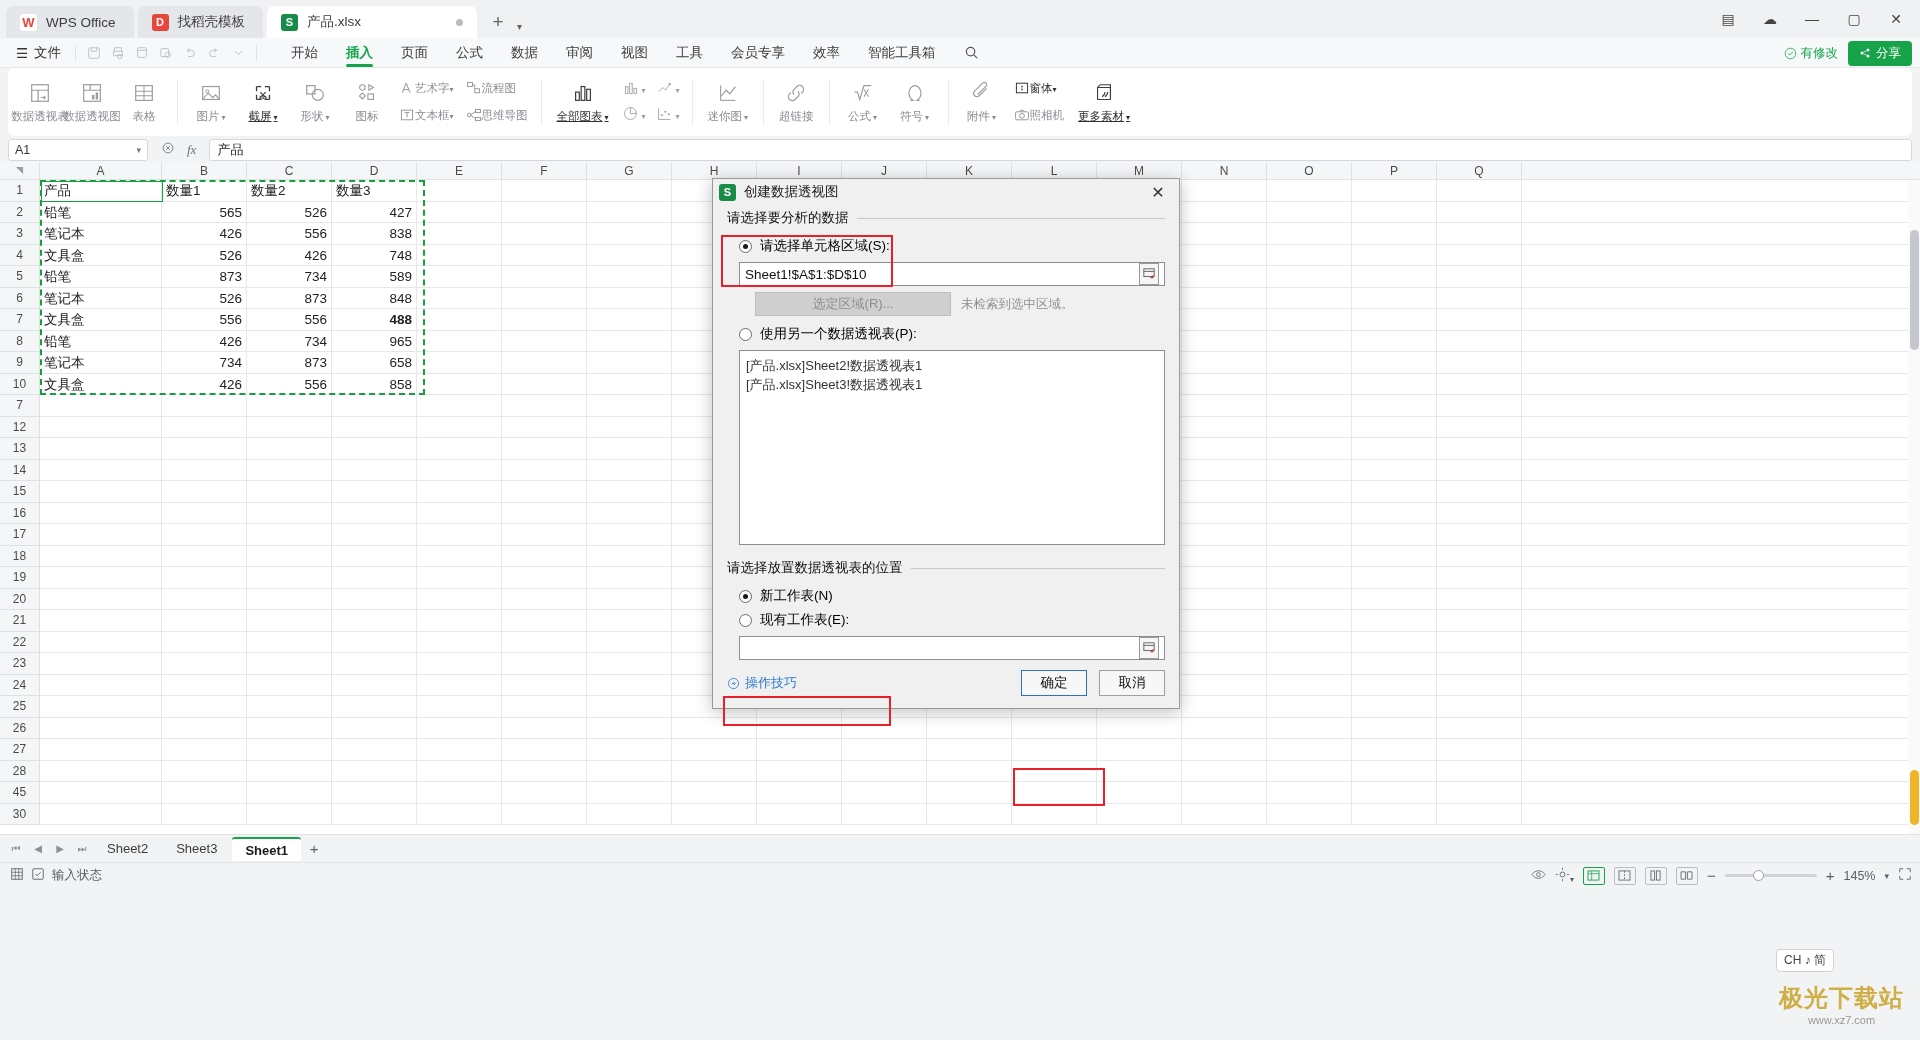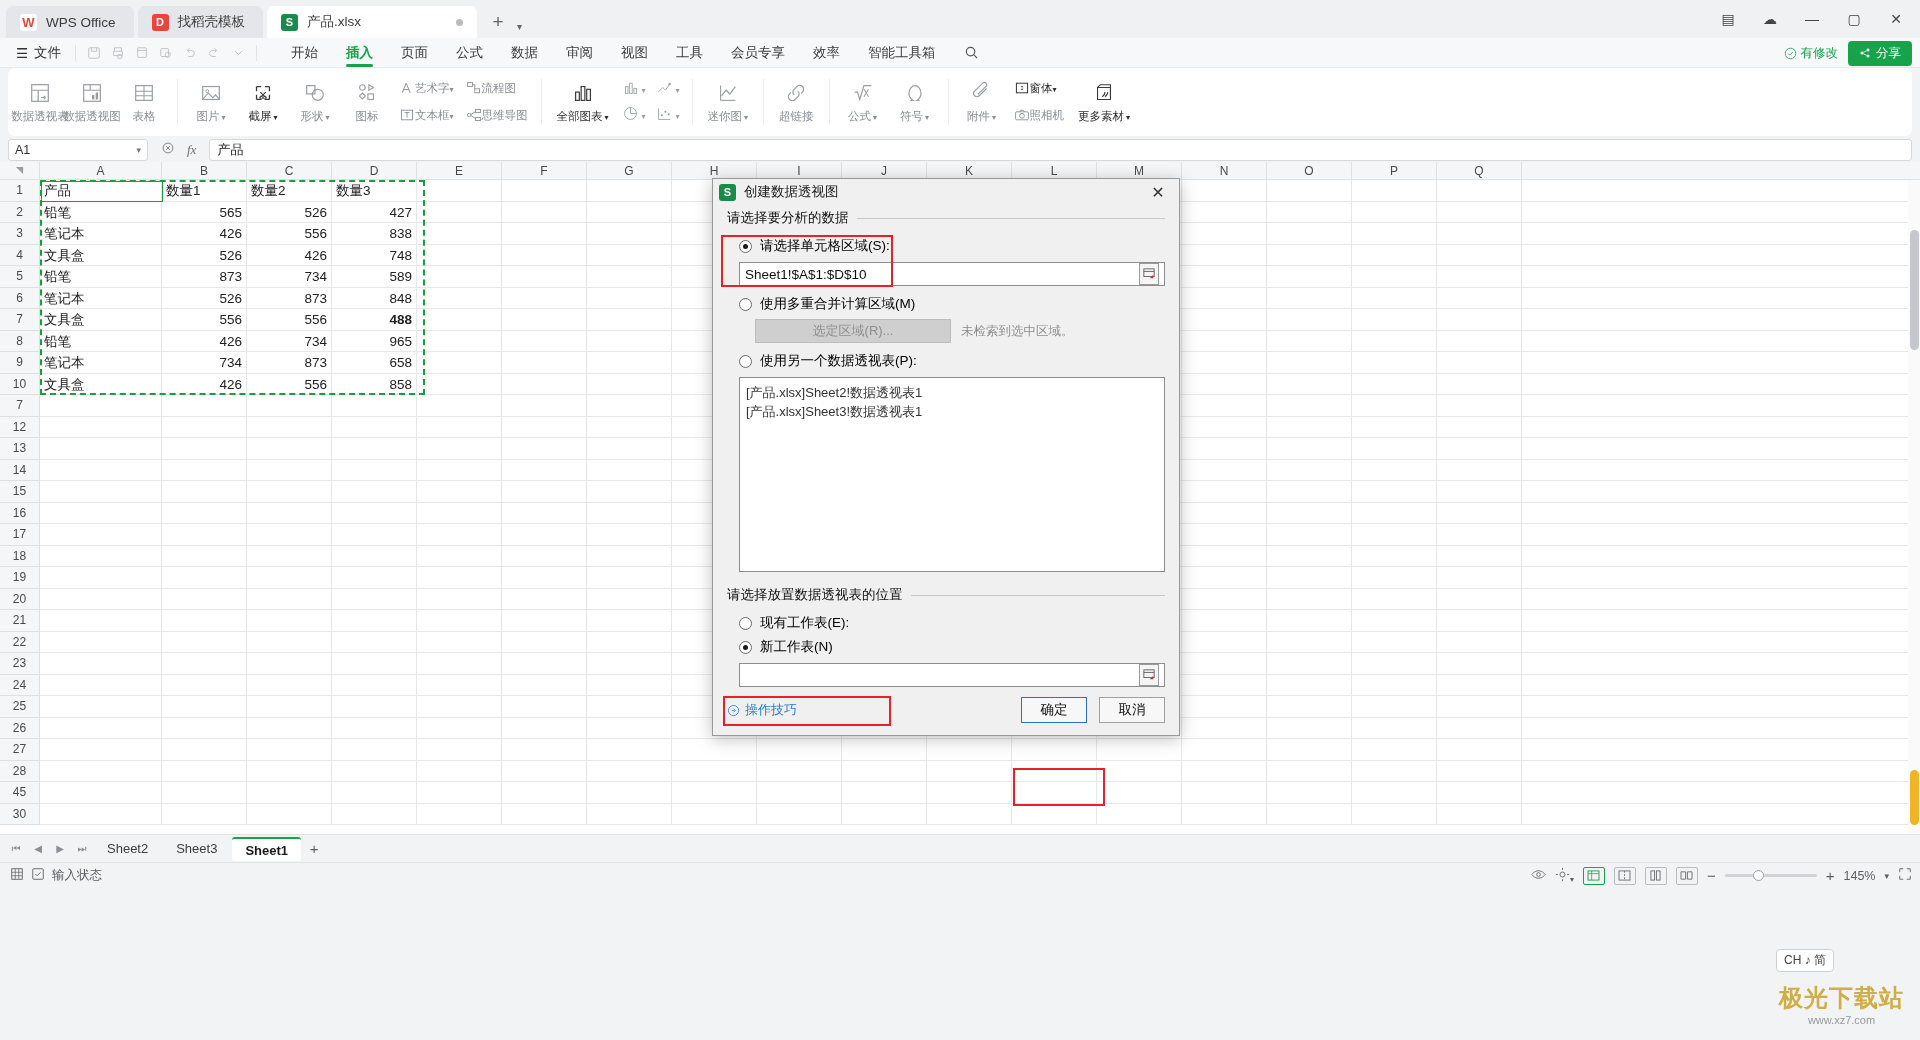--- a/index.html
+++ b/index.html
@@ -39,21 +39,21 @@
   .modified{ font-size:12.5px;color:#17a34a;display:flex;align-items:center;gap:4px;cursor:pointer;}
   .share-btn{ background:#17a34a;color:#fff;font-size:12.5px;border-radius:4px;padding:4px 11px;display:flex;align-items:center;gap:5px;cursor:pointer;}
 
   
   .ribbon { height:68px; background:#fff; margin:0 8px; border-radius:7px; display:flex; align-items:center; padding:0 6px; position:relative;}
   .rgroup { display:flex; align-items:stretch; height:58px; }
   .rdiv { width:1px; background:#ececee; margin:6px 7px; height:46px; align-self:center;}
   .rbtn { width:52px; display:flex; flex-direction:column; align-items:center; justify-content:center; gap:3px; cursor:pointer; border-radius:4px; padding:2px 0;}
   .rbtn .gl { height:26px; display:flex;align-items:center;justify-content:center; color:#9a9da3;}
   .rbtn .lb { font-size:11.5px; color:#8a8d93; white-space:nowrap; display:flex;align-items:center;gap:2px;}
-  .rbtn.dark .lb{color:#2f2f2f;}
+  .rbtn.dark .lb{color:#2f2f2f;text-decoration:underline;}
   .rbtn.dark .gl{color:#3c3c3c;}
   .rbtn.wide{width:auto;padding:2px 8px;}
   .cv { font-size:8px; transform:translateY(1px);}
   .rstack { display:flex;flex-direction:column; justify-content:center; gap:1px;}
   .rrow { display:flex; align-items:center; height:26px; padding:0 6px; border-radius:4px; cursor:pointer; font-size:11.5px; color:#8a8d93;}
   .rrow.dark{color:#2f2f2f;}
   .rsmall { display:flex; flex-direction:column; gap:2px; justify-content:center;}
   .rmini { display:flex;align-items:center;gap:3px; padding:2px 5px; border-radius:4px;cursor:pointer;color:#9a9da3;}
 
   
@@ -1289,24 +1289,20 @@
           <span class="picker">
             <svg width="12" height="12" viewBox="0 0 14 14">
                 <rect x="1" y="1" width="12" height="9" fill="none" stroke="#555" stroke-width="1"></rect>
                 <path d="M1 4h12" stroke="#555"></path>
                 <path d="M8 12l4-4v4z" fill="#c0392b"></path>
               </svg>
           </span>
         </div>
 
 
-        <div class="radio-row">
-          <span class="radio"></span>
-          <span>使用多重合并计算区域(M)</span>
-        </div>
         <div style="display:flex;align-items:center;margin:3px 0 6px 16px;">
           <div class="gbtn" style="width:196px">选定区域(R)...</div>
           <div class="hintTxt">未检索到选中区域。</div>
         </div>
 
         <div class="radio-row">
           <span class="radio"></span>
           <span>使用另一个数据透视表(P):</span>
         </div>
         <div class="listbox" style="margin:4px 0 0 0;">
@@ -1315,26 +1311,26 @@
         </div>
       </div>
 
       <div class="grouplbl" style="margin-top:14px;">
         <span>请选择放置数据透视表的位置</span>
         <span class="line"></span>
       </div>
 
       <div style="padding-left:12px">
         <div class="radio-row">
+          <span class="radio on"></span>
+          <span>新工作表(N)</span>
+        </div>
+        <div class="radio-row">
           <span class="radio"></span>
           <span>现有工作表(E):</span>
-        </div>
-        <div class="radio-row">
-          <span class="radio on"></span>
-          <span>新工作表(N)</span>
         </div>
         <div class="txtfield" style="margin:4px 0 0 0;">
           <span></span>
           <span class="picker">
             <svg width="12" height="12" viewBox="0 0 14 14">
                 <rect x="1" y="1" width="12" height="9" fill="none" stroke="#555" stroke-width="1"></rect>
                 <path d="M1 4h12" stroke="#555"></path>
                 <path d="M8 12l4-4v4z" fill="#c0392b"></path>
               </svg>
           </span>

